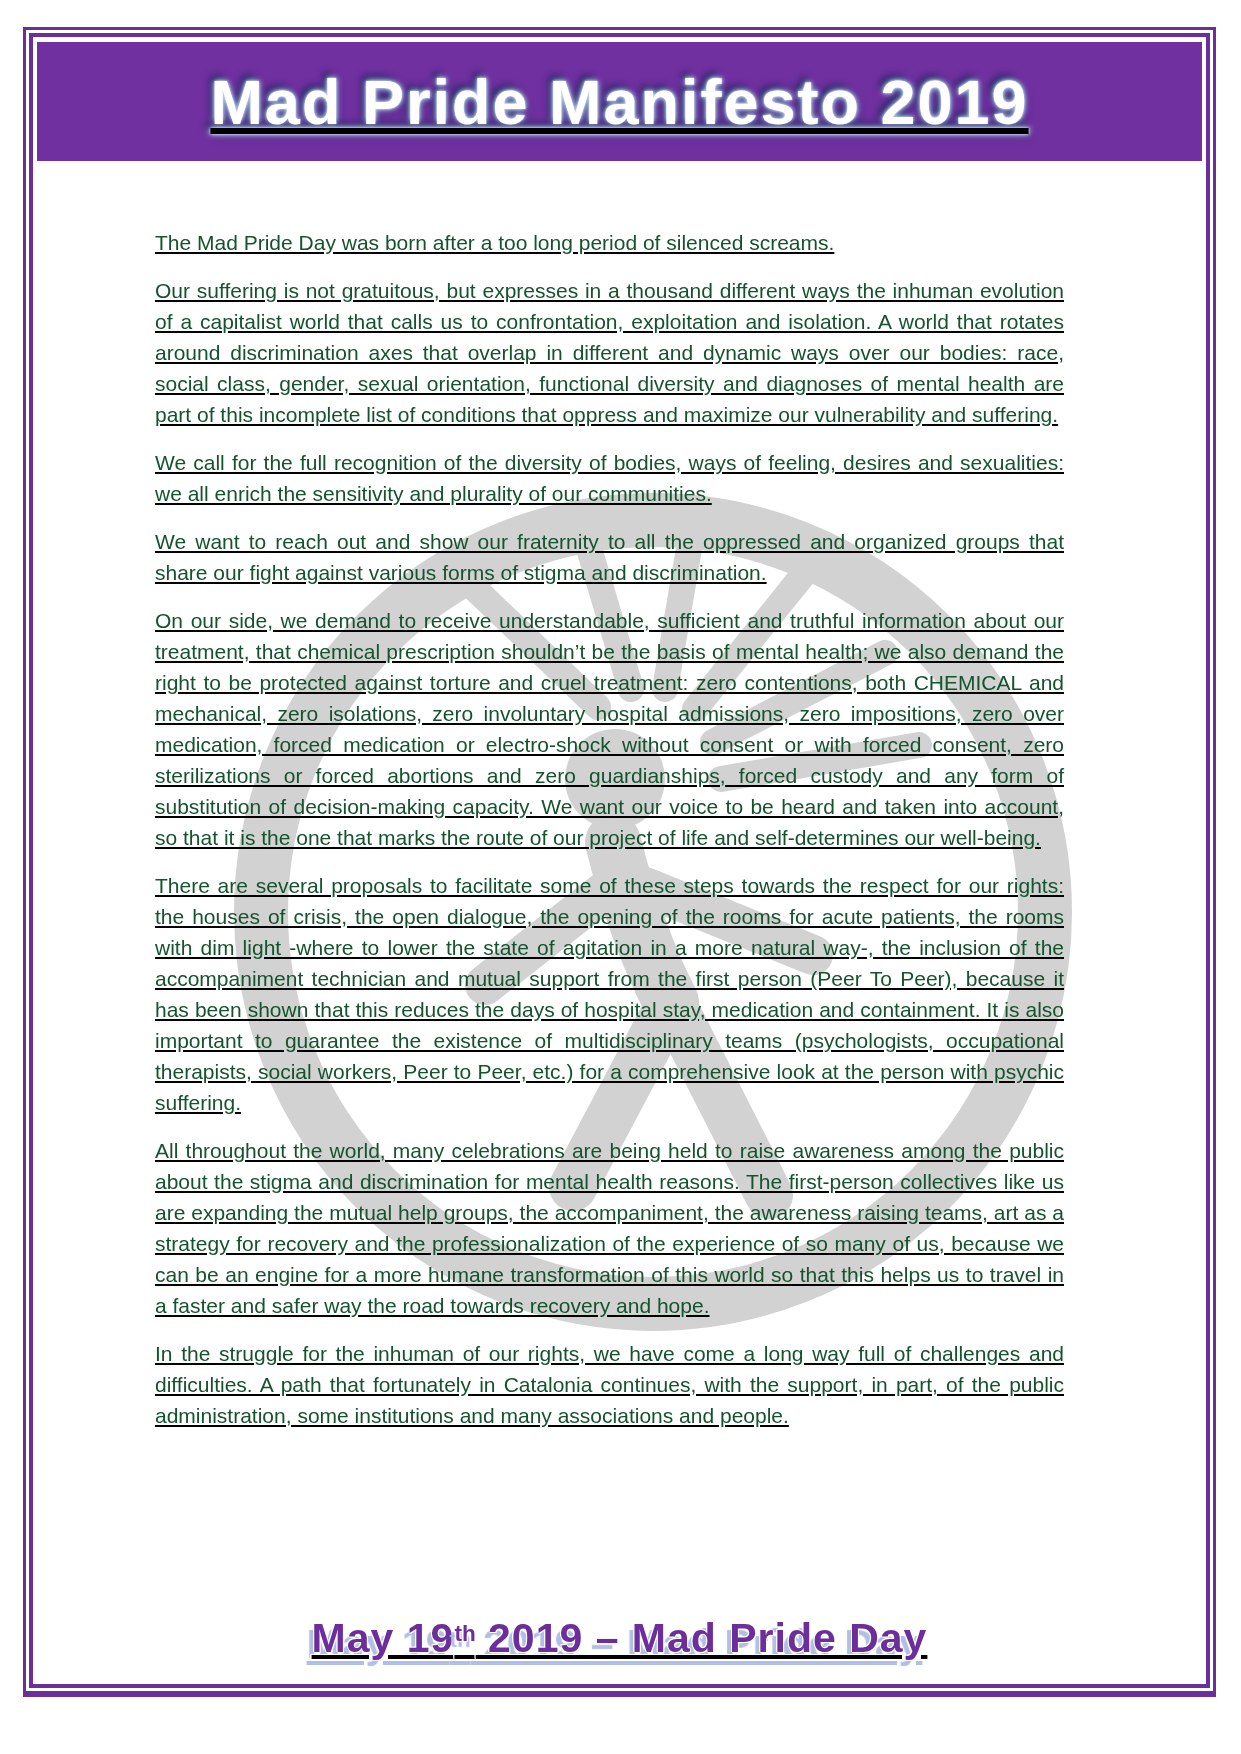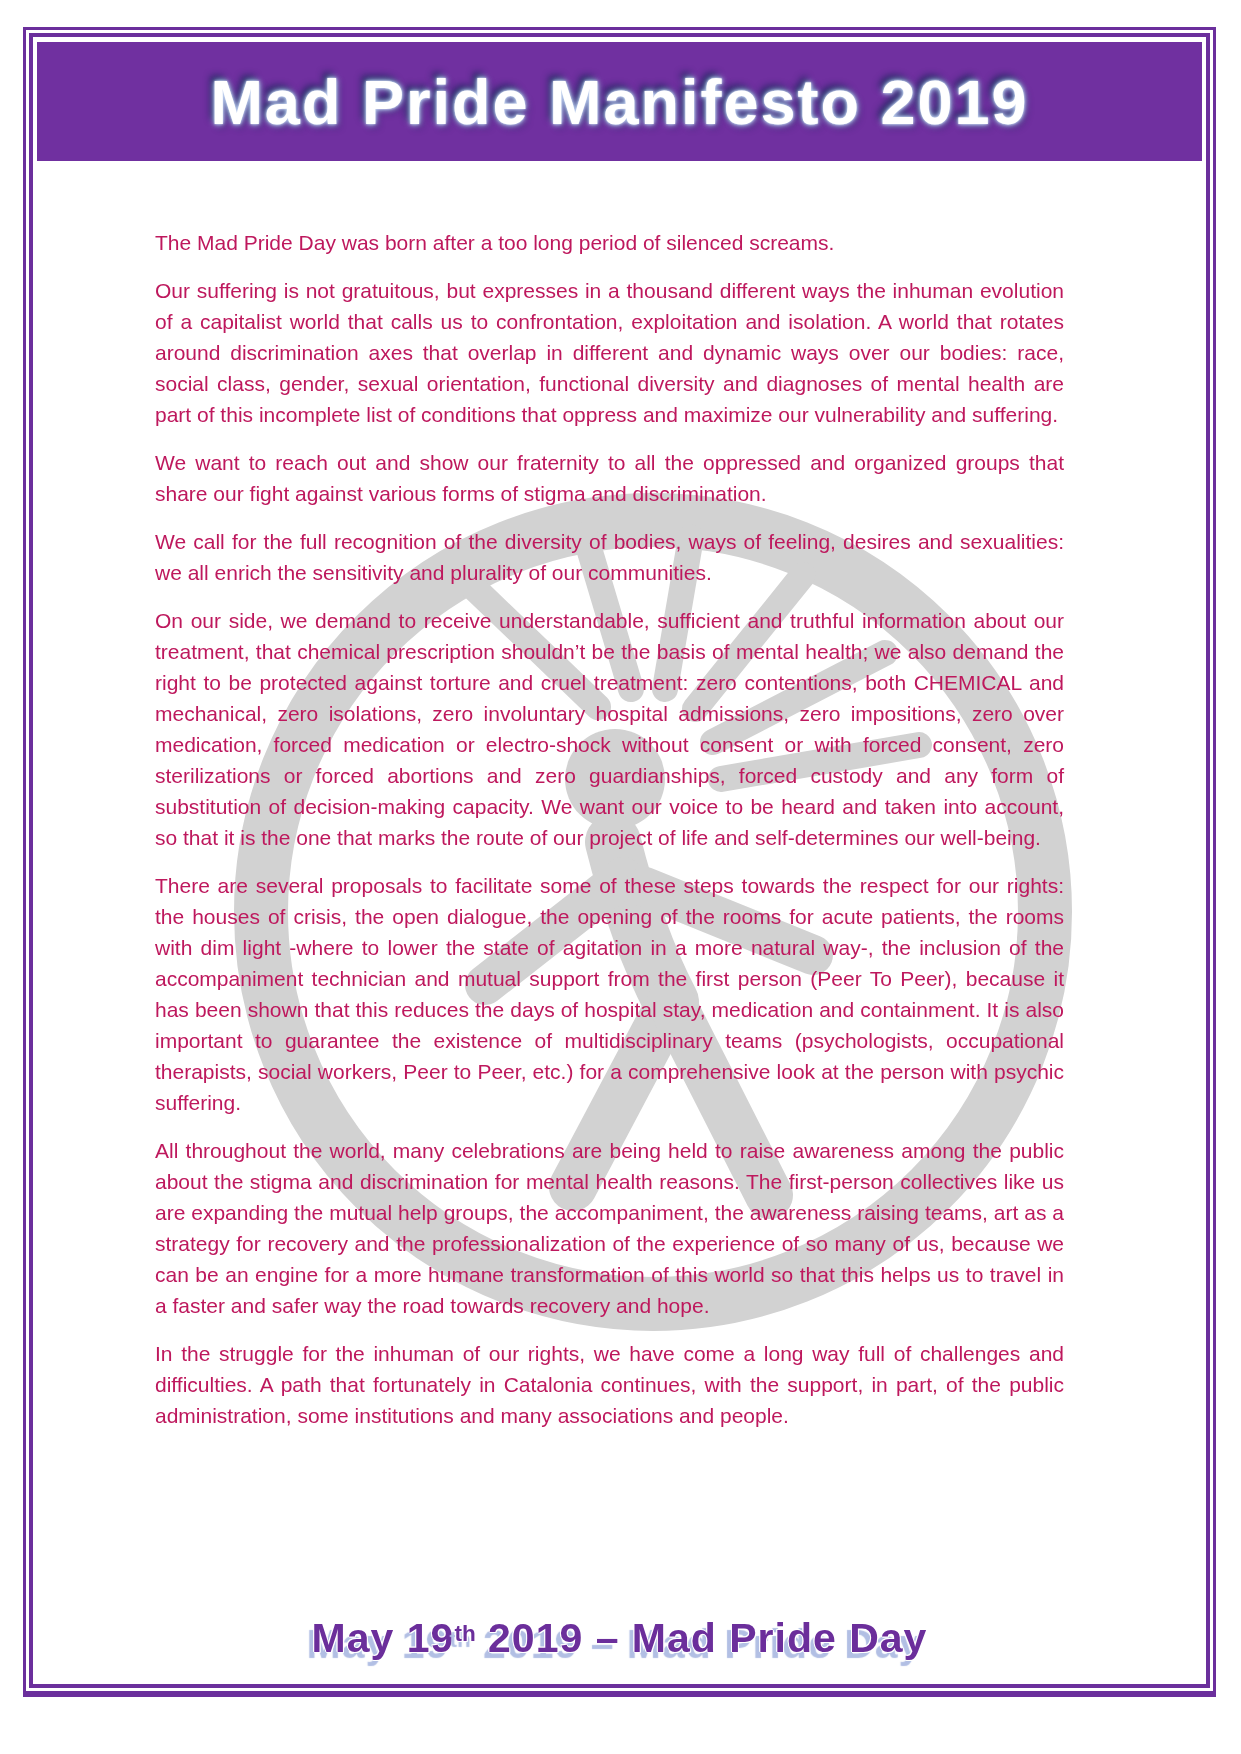--- a/index.html
+++ b/index.html
@@ -7,20 +7,21 @@
   body { font-family: "Liberation Sans", sans-serif; position: relative; }
 
   
   .frame-outer {
     position: absolute;
     left: 23px; top: 27px; right: 25px; bottom: 57px;
     border: 3px solid #6b2f9c;
     border-bottom-width: 6px;
     padding: 3px;
     background: #ffffff;
+    text-decoration: underline;
   }
   .frame-inner {
     border: 4px solid #6b2f9c;
     width: 100%; height: 100%;
     position: relative;
     display: flex;
     flex-direction: column;
     overflow: hidden;
     background: #ffffff;
   }
@@ -61,21 +62,21 @@
       3px 4px 7px rgba(24, 34, 88, 0.40);
   }
 
   
   .content {
     position: relative;
     z-index: 1;
     flex: 1 1 auto;
     padding: 66px 142px 0 122px;
     text-align: justify;
-    color: #be185d;
+    color: #14532d;
     font-size: 21px;
     line-height: 31px;
   }
   .content p { margin-bottom: 17px; }
 
   
   .footer {
     position: relative;
     z-index: 1;
     flex: 0 0 auto;
@@ -129,22 +130,22 @@
       </g>
     </svg>
 
     <header class="banner">
       <h1>Mad Pride Manifesto 2019</h1>
     </header>
 
     <main class="content">
       <p>The Mad Pride Day was born after a too long period of silenced screams.</p>
       <p>Our suffering is not gratuitous, but expresses in a thousand different ways the inhuman evolution of a capitalist world that calls us to confrontation, exploitation and isolation. A world that rotates around discrimination axes that overlap in different and dynamic ways over our bodies: race, social class, gender, sexual orientation, functional diversity and diagnoses of mental health are part of this incomplete list of conditions that oppress and maximize our vulnerability and suffering.</p>
+      <p>We call for the full recognition of the diversity of bodies, ways of feeling, desires and sexualities: we all enrich the sensitivity and plurality of our communities.</p>
       <p>We want to reach out and show our fraternity to all the oppressed and organized groups that share our fight against various forms of stigma and discrimination.</p>
-      <p>We call for the full recognition of the diversity of bodies, ways of feeling, desires and sexualities: we all enrich the sensitivity and plurality of our communities.</p>
       <p>On our side, we demand to receive understandable, sufficient and truthful information about our treatment, that chemical prescription shouldn’t be the basis of mental health; we also demand the right to be protected against torture and cruel treatment: zero contentions, both CHEMICAL and mechanical, zero isolations, zero involuntary hospital admissions, zero impositions, zero over medication, forced medication or electro-shock without consent or with forced consent, zero sterilizations or forced abortions and zero guardianships, forced custody and any form of substitution of decision-making capacity. We want our voice to be heard and taken into account, so that it is the one that marks the route of our project of life and self-determines our well-being.</p>
       <p>There are several proposals to facilitate some of these steps towards the respect for our rights: the houses of crisis, the open dialogue, the opening of the rooms for acute patients, the rooms with dim light -where to lower the state of agitation in a more natural way-, the inclusion of the accompaniment technician and mutual support from the first person (Peer To Peer), because it has been shown that this reduces the days of hospital stay, medication and containment. It is also important to guarantee the existence of multidisciplinary teams (psychologists, occupational therapists, social workers, Peer to Peer, etc.) for a comprehensive look at the person with psychic suffering.</p>
       <p>All throughout the world, many celebrations are being held to raise awareness among the public about the stigma and discrimination for mental health reasons. The first-person collectives like us are expanding the mutual help groups, the accompaniment, the awareness raising teams, art as a strategy for recovery and the professionalization of the experience of so many of us, because we can be an engine for a more humane transformation of this world so that this helps us to travel in a faster and safer way the road towards recovery and hope.</p>
       <p>In the struggle for the inhuman of our rights, we have come a long way full of challenges and difficulties. A path that fortunately in Catalonia continues, with the support, in part, of the public administration, some institutions and many associations and people.</p>
     </main>
 
     <footer class="footer"><span>May 19</span><sup>th</sup><span> 2019 – Mad Pride Day</span></footer>
 
   </div>
 </div>

